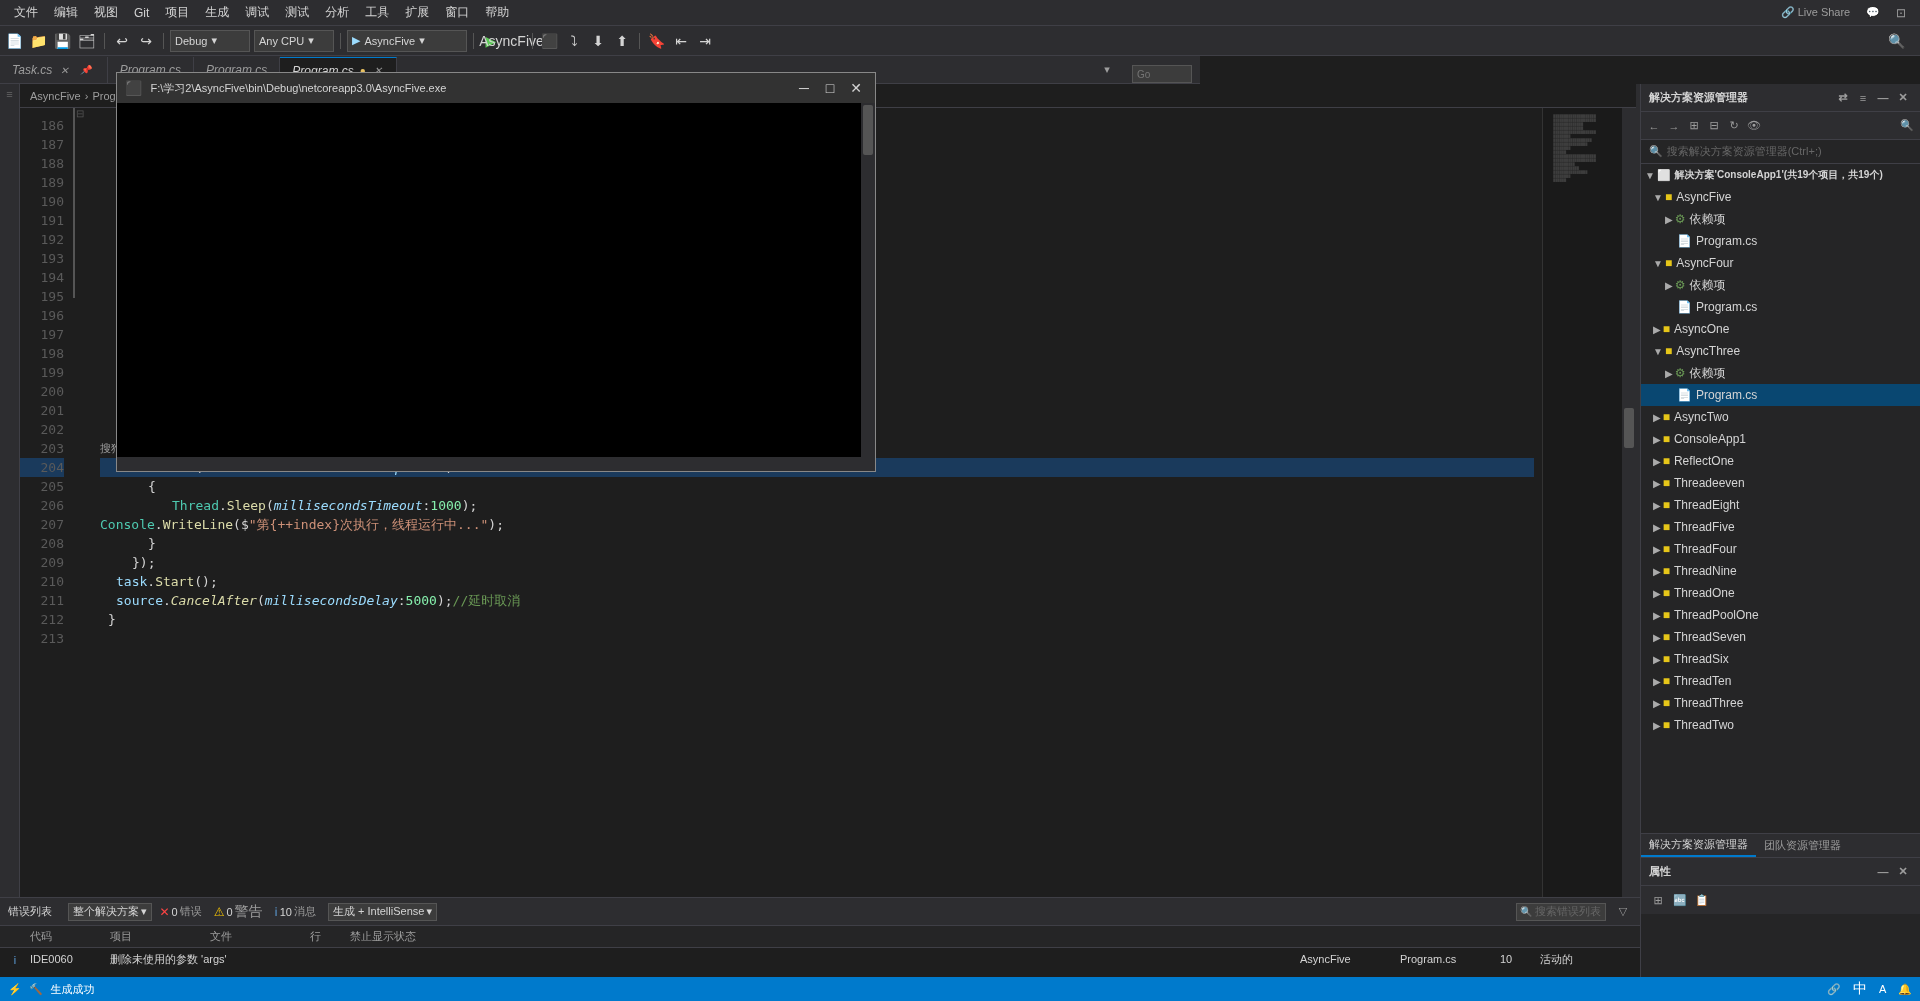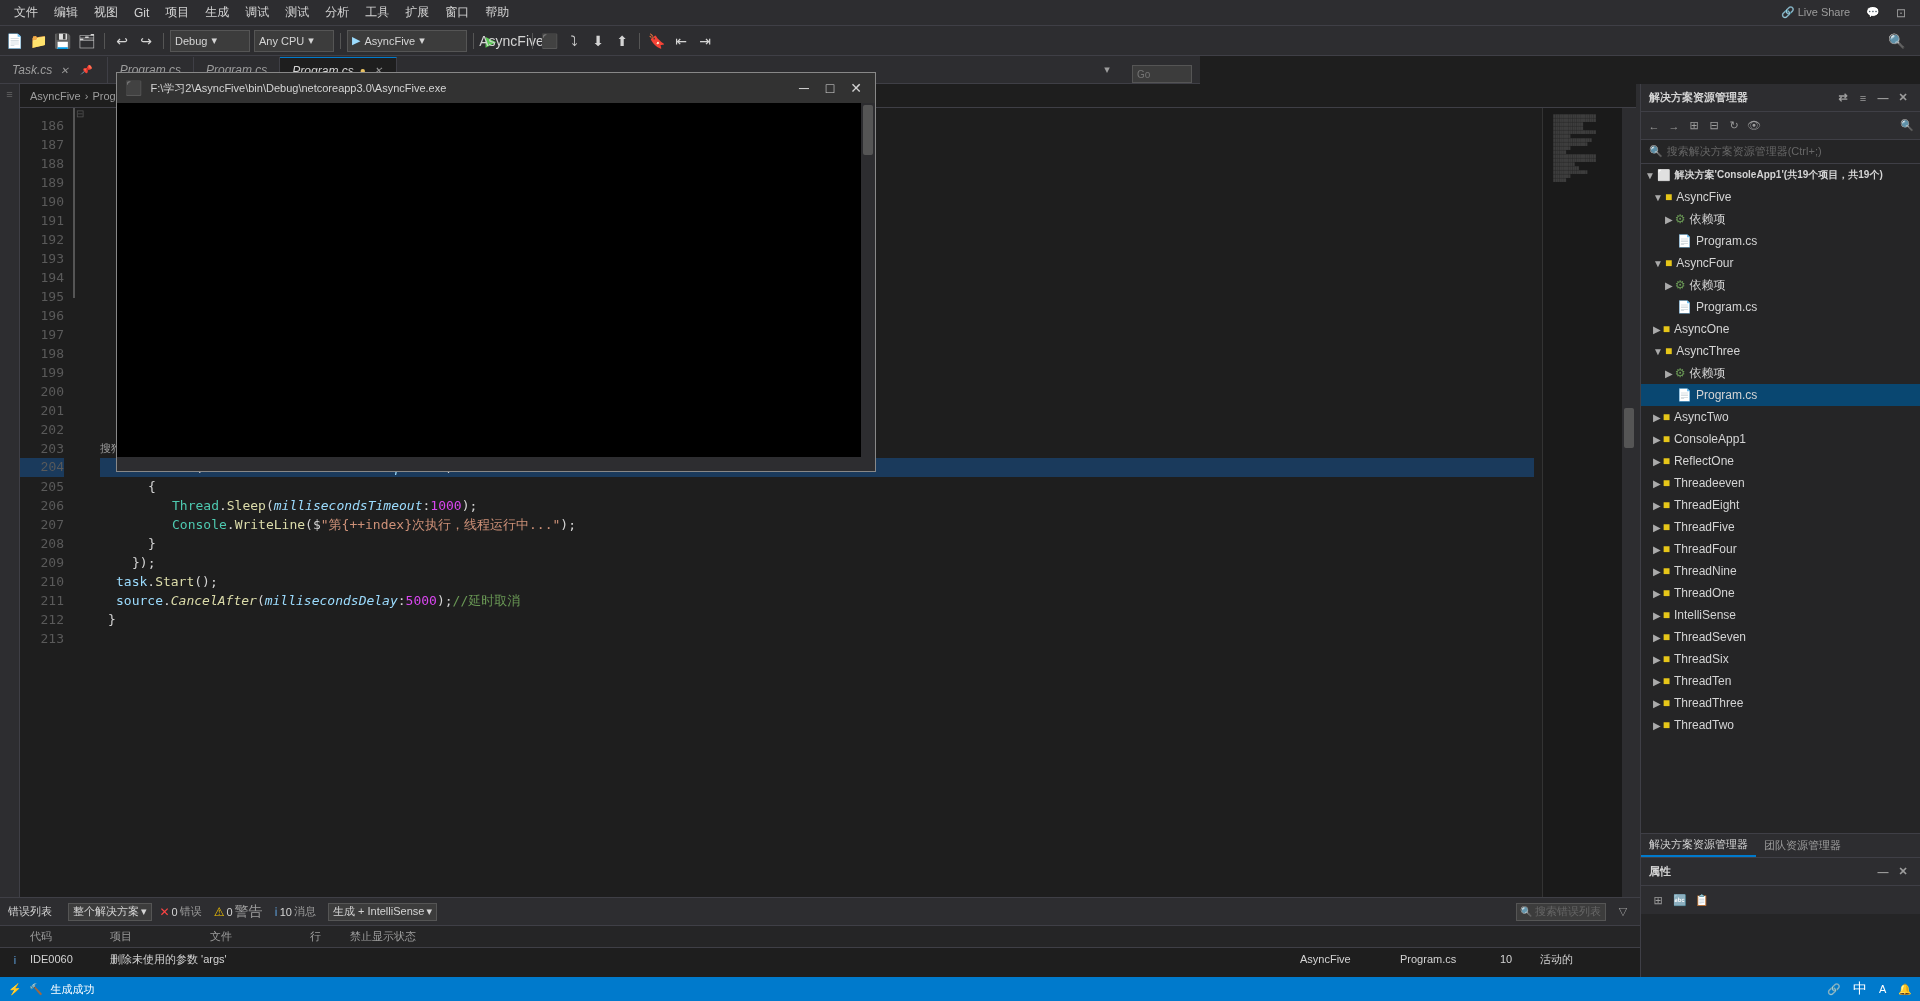--- a/index.html
+++ b/index.html
@@ -172,21 +172,21 @@
       white-space: nowrap;
       display: flex;
       align-items: center;
     }
     .kw { color: #569cd6; }
     .type { color: #4ec9b0; }
     .str { color: #ce9178; }
     .comment { color: #6a9955; }
     .method { color: #dcdcaa; }
     .param { color: #9cdcfe; }
-    .num { color: #d946ef; }
+    .num { color: #86efac; }
     .italic { font-style: italic; }
     .punc { color: #d4d4d4; }
 
     
     #right-panel {
       width: 280px;
       background: #252526;
       border-left: 1px solid #3f3f46;
       display: flex;
       flex-direction: column;
@@ -400,21 +400,21 @@
           <div>194</div>
           <div>195</div>
         <div>196</div>
           <div>197</div>
           <div>198</div>
           <div>199</div>
           <div>200</div>
         <div>201</div>
           <div>202</div>
           <div>203</div>
-        <div style="background:#1a3a5c;font-family:Liberation Mono, monospace;">204</div>
+        <div style="background:#1a3a5c;">204</div>
         <div>205</div>
           <div>206</div>
           <div>207</div>
           <div>208</div>
           <div>209</div>
         <div>210</div>
           <div>211</div>
           <div>212</div>
           <div>213</div>
       </div>
@@ -466,21 +466,21 @@
             <span class="punc">.</span>
             <span class="method">Sleep</span>
             <span class="punc">(</span>
             <span style="color:#9cdcfe; font-style:italic;">millisecondsTimeout</span>
             <span class="punc">:</span>
             <span class="num">1000</span>
             <span class="punc">);</span>
         </div>
 
         <div class="code-line">
-          <span style="margin-left:72px;" class="type">Console</span>
+          <span style="" class="type">Console</span>
             <span class="punc">.</span>
             <span class="method">WriteLine</span>
             <span class="punc">($</span>
             <span class="str">"第{++index}次执行，线程运行中..."</span>
             <span class="punc">);</span>
         </div>
 
         <div class="code-line">
           <span style="margin-left:48px;" class="punc">}</span>
         </div>
@@ -702,21 +702,21 @@
 
         <div class="tree-item" style="padding-left:12px;">
           <span class="tree-chevron">▶</span>
           <span style="color:#e6c619; margin-right:4px;">■</span>
           <span>ThreadOne</span>
         </div>
 
         <div class="tree-item" style="padding-left:12px;">
           <span class="tree-chevron">▶</span>
           <span style="color:#e6c619; margin-right:4px;">■</span>
-          <span>IntelliSense</span>
+          <span>ThreadPoolOne</span>
         </div>
 
         <div class="tree-item" style="padding-left:12px;">
           <span class="tree-chevron">▶</span>
           <span style="color:#e6c619; margin-right:4px;">■</span>
           <span>ThreadSeven</span>
         </div>
 
         <div class="tree-item" style="padding-left:12px;">
           <span class="tree-chevron">▶</span>

